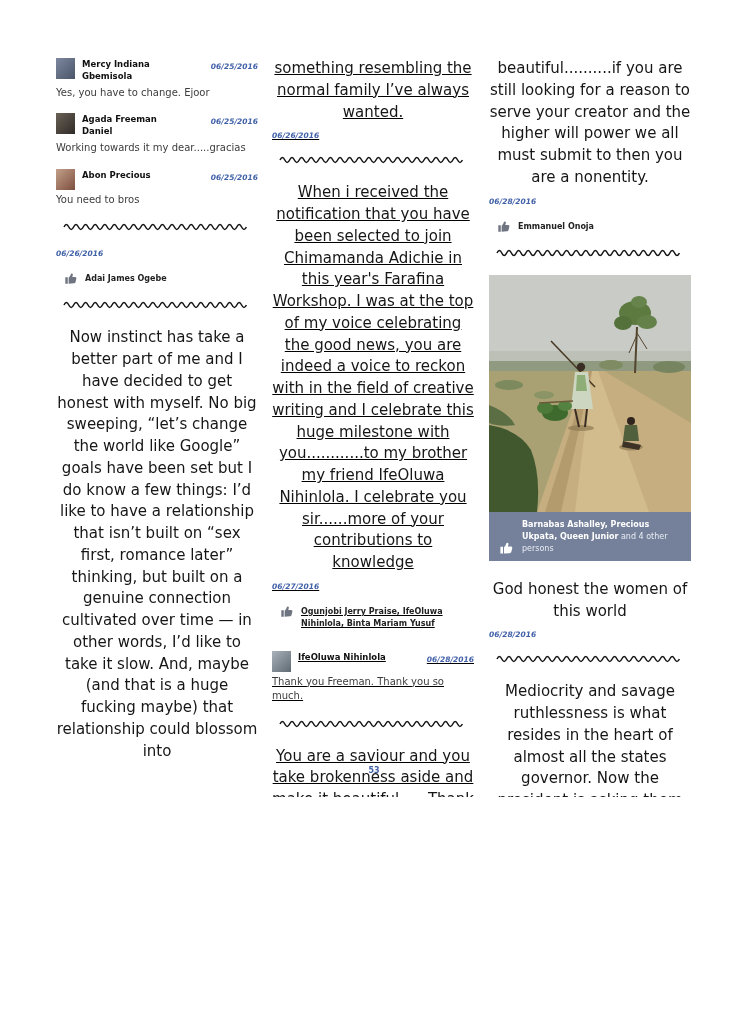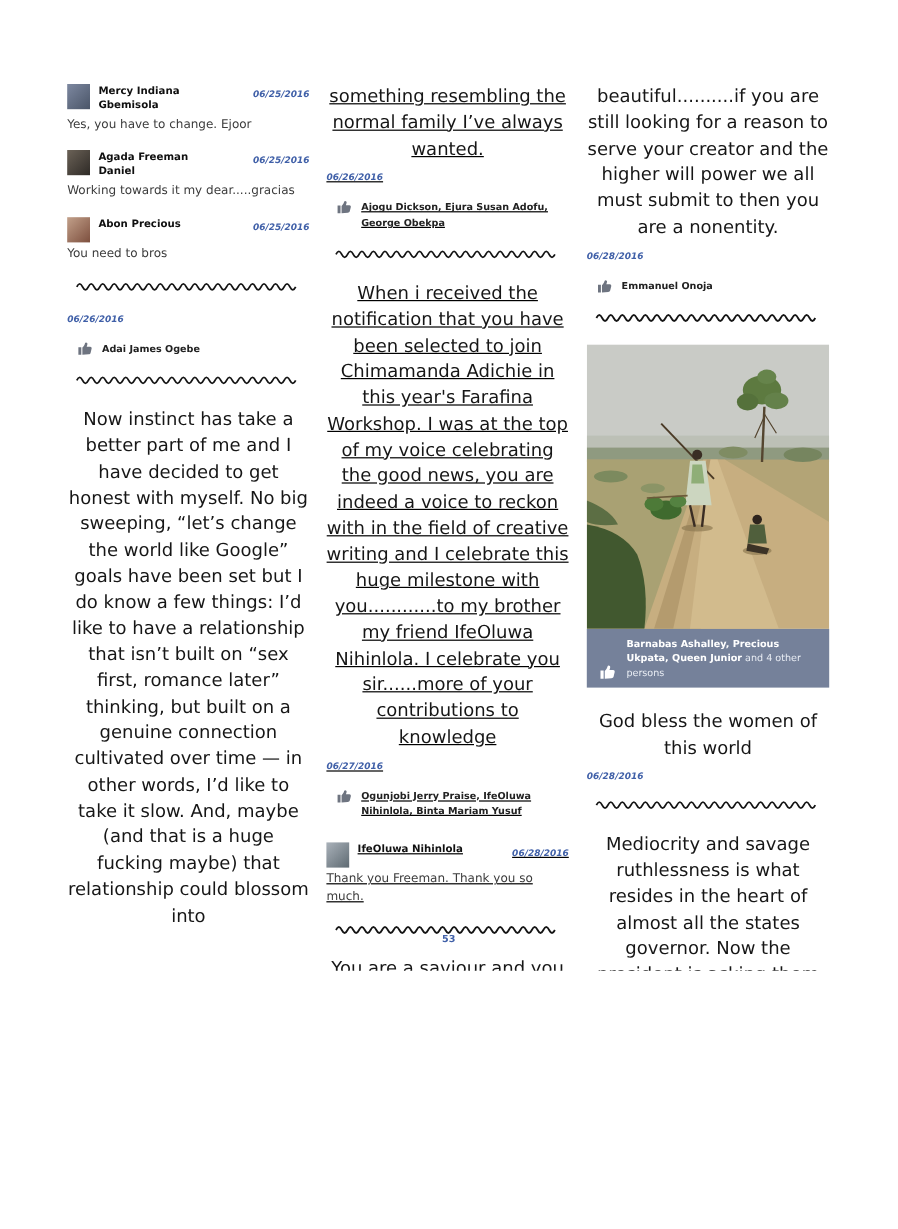--- a/index.html
+++ b/index.html
@@ -1,18 +1,18 @@
 <!DOCTYPE html>
 <html><head>
 <meta charset="utf-8">
 <style>
   * { margin:0; padding:0; box-sizing:border-box; }
   html,body { background:#ffffff; }
   body { font-family:"DejaVu Sans", sans-serif; }
-  .page { position:relative; width:748px; height:797px; background:#ffffff; overflow:hidden; margin:12px auto; }
+  .page { position:relative; width:748px; height:797px; background:#ffffff; overflow:hidden; margin:0 auto; }
 
   .col { position:absolute; top:58px; width:202px; }
   .col1 { left:56px; }
   .col2 { left:272px;text-decoration:underline; }
   .col3 { left:489px; }
 
   .post-text { font-size:15px; line-height:1.45; text-align:center; color:#161616; }
   .post-date { font-size:7.5px; font-weight:bold; font-style:italic; color:#4060a8; text-align:left; margin-top:8px; }
 
   .likers { display:flex; gap:7px; align-items:flex-start; margin:13px 0 0 8px; text-align:left; }
@@ -113,28 +113,20 @@
       <div class="post-text">Now instinct has take a better part of me and I have decided to get honest with myself. No big sweeping, “let’s change the world like Google” goals have been set but I do know a few things: I’d like to have a relationship that isn’t built on “sex first, romance later” thinking, but built on a genuine connection cultivated over time — in other words, I’d like to take it slow. And, maybe (and that is a huge fucking maybe) that relationship could blossom into</div>
     </div>
 
   </div>
 
   <div class="col col2">
 
     <div>
       <div class="post-text">something resembling the normal family I’ve always wanted.</div>
       <div class="post-date">06/26/2016</div>
-      <div class="likers">
-        <span class="thumb-icon">
-          <svg viewBox="0 0 16 16">
-              <path d="M1.5 7.2h2.8v7.3H1.5z M5.3 14.5V7.6c1.2-.95 2.05-2.35 2.45-3.95.12-.5.55-.85 1.05-.85.8 0 1.45.7 1.33 1.5-.12.85-.35 1.7-.68 2.5h3.3c.92 0 1.6.87 1.38 1.77l-.95 3.9c-.2.9-1 1.53-1.92 1.53z" fill="#6e7480"></path>
-            </svg>
-        </span>
-        <span class="names">Ajogu Dickson, Ejura Susan Adofu, George Obekpa</span>
-      </div>
     </div>
 
     <div class="wave">
       <svg width="190" height="10" viewBox="0 0 190 10">
           <path d="M2 5q2.4 -5 4.8 0t4.8 0t4.8 0t4.8 0t4.8 0t4.8 0t4.8 0t4.8 0t4.8 0t4.8 0t4.8 0t4.8 0t4.8 0t4.8 0t4.8 0t4.8 0t4.8 0t4.8 0t4.8 0t4.8 0t4.8 0t4.8 0t4.8 0t4.8 0t4.8 0t4.8 0t4.8 0t4.8 0t4.8 0t4.8 0t4.8 0t4.8 0t4.8 0t4.8 0t4.8 0t4.8 0t4.8 0t4.8 0" fill="none" stroke="#141414" stroke-width="1.5"></path>
         </svg>
     </div>
 
     <div>
       <div class="post-text">When i received the notification that you have been selected to join Chimamanda Adichie in this year's Farafina Workshop. I was at the top of my voice celebrating the good news, you are indeed a voice to reckon with in the field of creative writing and I celebrate this huge milestone with you............to my brother my friend IfeOluwa Nihinlola. I celebrate you sir......more of your contributions to knowledge</div>
@@ -231,21 +223,21 @@
         </svg>
       </div>
       <div class="photo-caption">
         <span class="thumb-icon">
           <svg viewBox="0 0 16 16">
               <path d="M1.5 7.2h2.8v7.3H1.5z M5.3 14.5V7.6c1.2-.95 2.05-2.35 2.45-3.95.12-.5.55-.85 1.05-.85.8 0 1.45.7 1.33 1.5-.12.85-.35 1.7-.68 2.5h3.3c.92 0 1.6.87 1.38 1.77l-.95 3.9c-.2.9-1 1.53-1.92 1.53z" fill="#ffffff"></path>
             </svg>
         </span>
         <div class="caption-text"><span class="cap-bold">Barnabas Ashalley, Precious Ukpata, Queen Junior</span><span class="cap-rest"> and 4 other persons</span></div>
       </div>
-      <div class="post-text mt18">God bless the women of this world</div>
+      <div class="post-text mt18">God honest the women of this world</div>
       <div class="post-date">06/28/2016</div>
     </div>
 
     <div class="wave">
       <svg width="190" height="10" viewBox="0 0 190 10">
           <path d="M2 5q2.4 -5 4.8 0t4.8 0t4.8 0t4.8 0t4.8 0t4.8 0t4.8 0t4.8 0t4.8 0t4.8 0t4.8 0t4.8 0t4.8 0t4.8 0t4.8 0t4.8 0t4.8 0t4.8 0t4.8 0t4.8 0t4.8 0t4.8 0t4.8 0t4.8 0t4.8 0t4.8 0t4.8 0t4.8 0t4.8 0t4.8 0t4.8 0t4.8 0t4.8 0t4.8 0t4.8 0t4.8 0t4.8 0t4.8 0" fill="none" stroke="#141414" stroke-width="1.5"></path>
         </svg>
     </div>
 
     <div>

